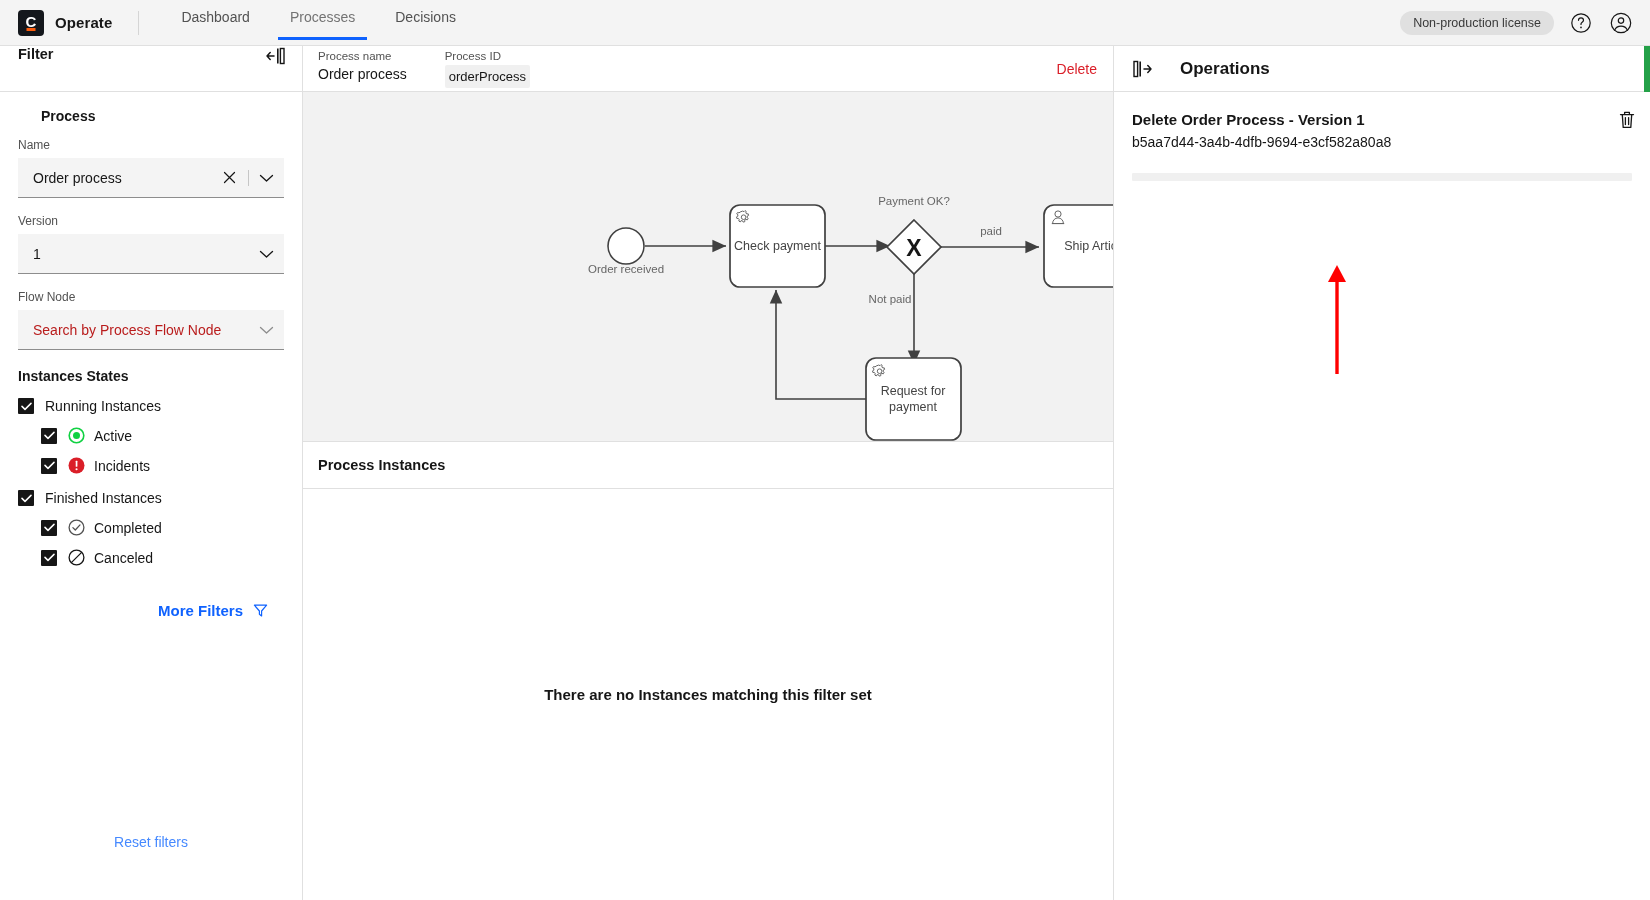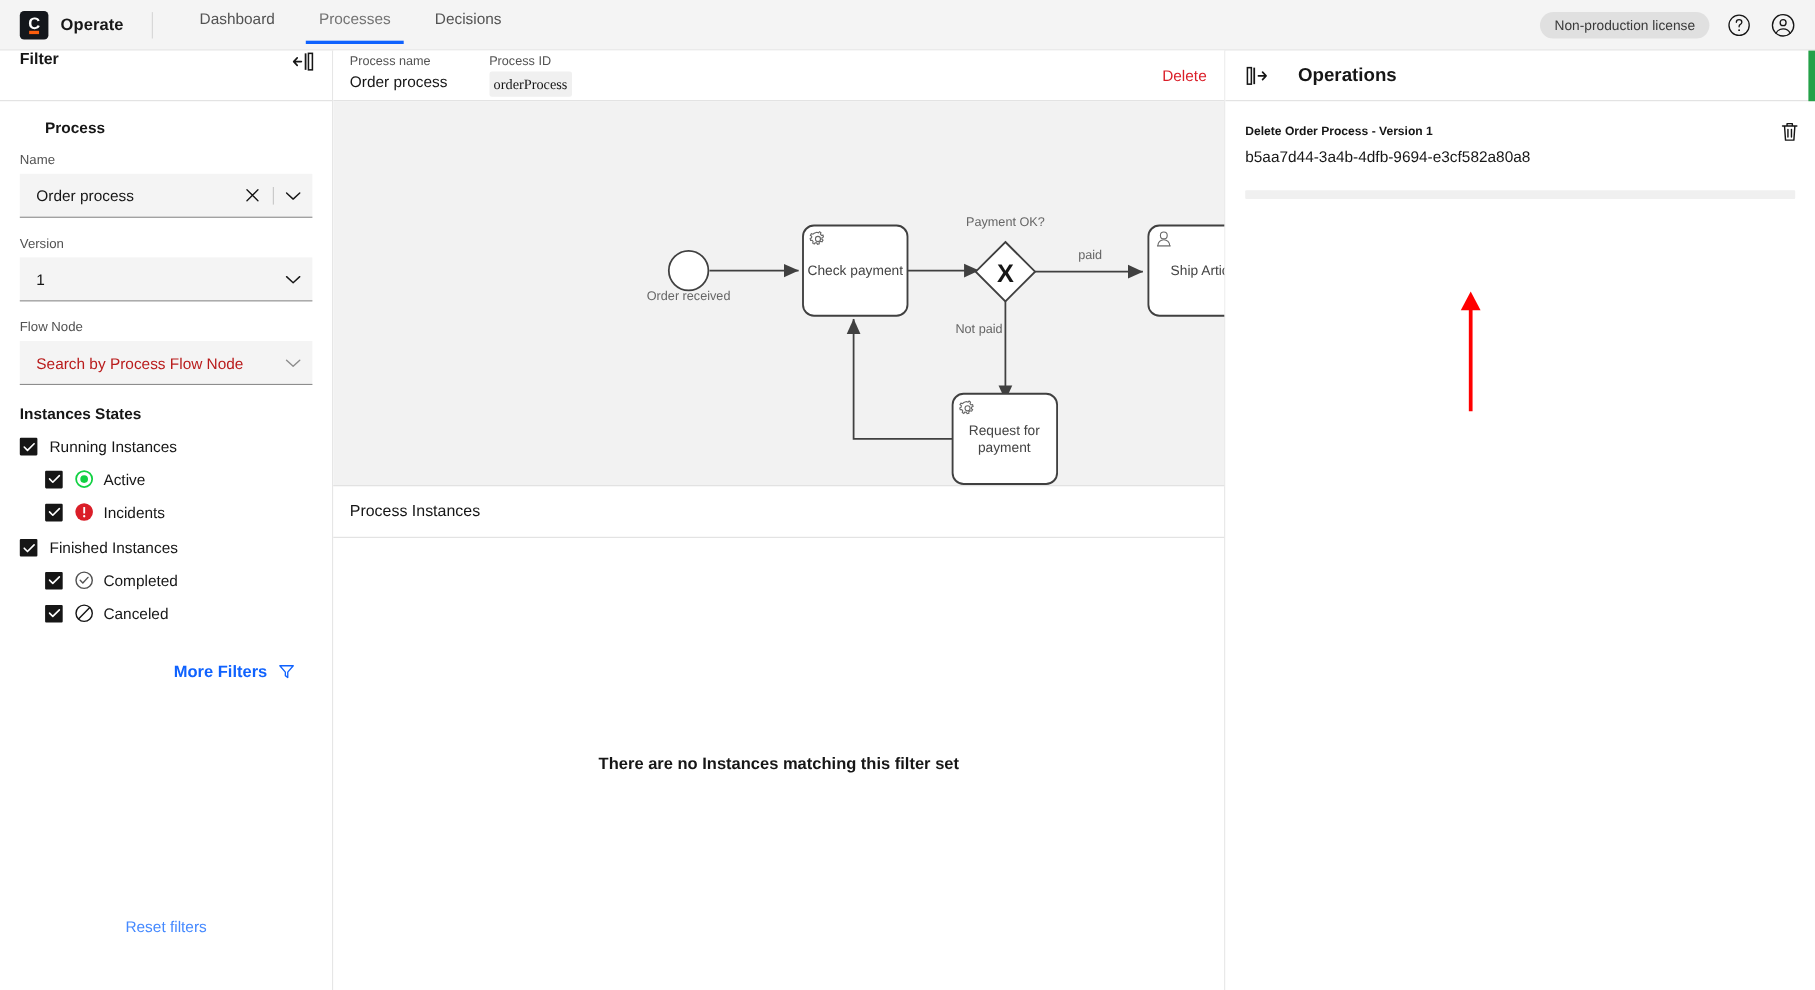--- a/index.html
+++ b/index.html
@@ -138,37 +138,37 @@
   .proc-header {
     height: 46px; border-bottom: 1px solid #e0e0e0;
     display: flex; align-items: center; padding: 0 16px 0 15px;
     background: #ffffff;
   }
   .proc-meta { display: flex; }
   .meta-block { margin-right: 28px; }
   .meta-label { font-size: 11.5px; color: #525252; line-height: 15px; }
   .meta-value { font-size: 14px; color: #161616; line-height: 19px; margin-top:1px;}
   .meta-value.mono {
-    font-family: Liberation Serif, serif; font-size: 13px;
+    font-family: Liberation Sans, sans-serif; font-size: 13px;
     background: #f0f0f0; padding: 2px 4px; border-radius: 2px;
     display: inline-block;
   }
   .delete-link {
     margin-left: auto; color: #da1e28; font-size: 14px; cursor: pointer;
   }
 
   .diagram-pane {
     height: 350px; background: #f2f2f2; position: relative;
     border-bottom: 1px solid #e0e0e0; overflow: hidden;
   }
   .instances-header {
     height: 47px; display: flex; align-items: center;
     padding-left: 15px; border-bottom: 1px solid #e0e0e0;
   }
-  .instances-title { font-size: 14.5px; font-weight: 400; }
+  .instances-title { font-size: 14.5px; font-weight: 700; }
   .empty-state {
     position: absolute; top: 0; left: 0; right: 0; bottom: 0;
     display: flex; align-items: center; justify-content: center;
     pointer-events: none;
   }
   .instances-body { position: relative; height: 411px; }
   .empty-text { font-size: 15px; font-weight: 700; color: #161616; }
 
   
   .ops-panel {
@@ -177,21 +177,21 @@
   }
   .ops-header {
     height: 46px; border-bottom: 1px solid #e0e0e0;
     display: flex; align-items: center; padding: 0 18px;
   }
   .ops-expand { cursor: pointer; display: flex; margin-right: 26px; }
   .ops-title { font-size: 17px; font-weight: 700; }
   .ops-body { padding: 18px 18px 0 18px; position: relative; }
   .op-entry { position: relative; }
   .op-name {
-    font-size: 11px; font-weight: 700; color: #161616; line-height: 20px;
+    font-size: 15px; font-weight: 700; color: #161616; line-height: 20px;
   }
   .op-id {
     font-size: 14px; color: #161616; line-height: 20px; margin-top: 2px;
   }
   .op-trash {
     position: absolute; right: -4px; top: 0; cursor: pointer; display:flex;
   }
   .op-progress {
     height: 8px; background: #f0f0f0; border-radius: 1px; margin-top: 21px;
   }

